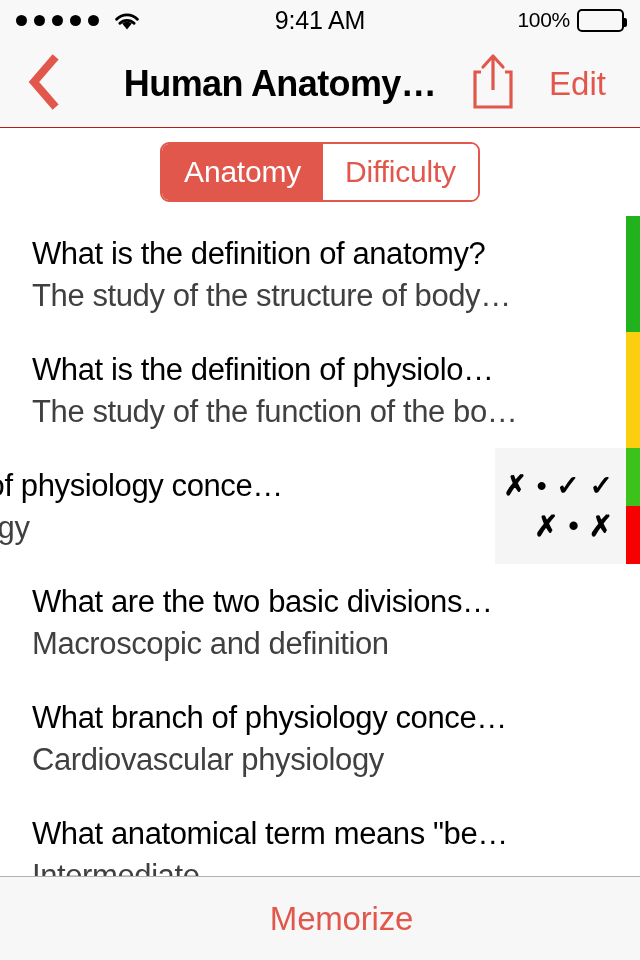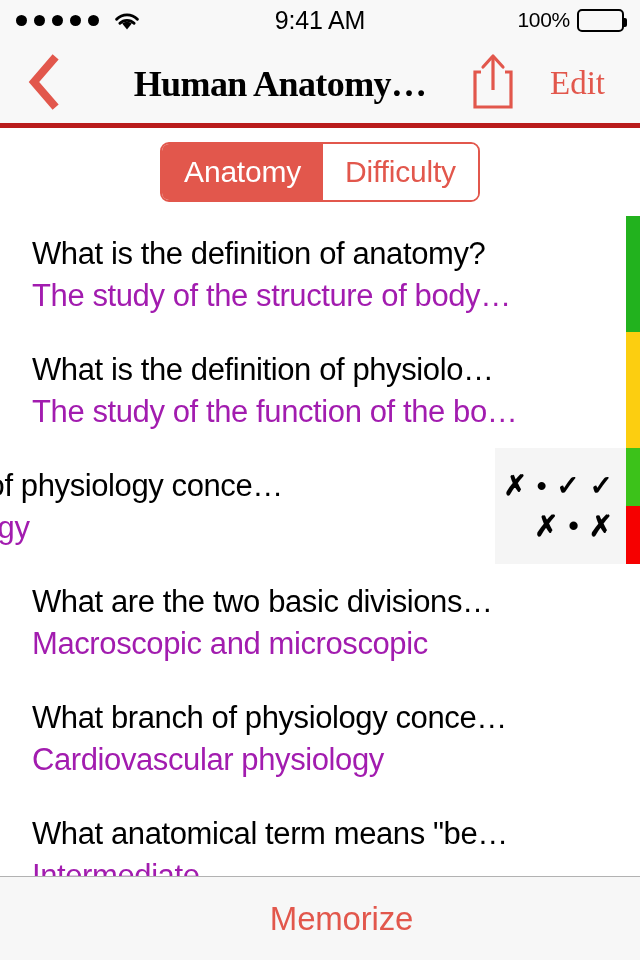--- a/index.html
+++ b/index.html
@@ -99,23 +99,22 @@
     border-radius: 0 2px 2px 0;
   }
 
   
   .nav-bar {
     position: absolute;
     top: 40px; left: 0;
     width: 640px;
     height: 88px;
     background: #f8f8f8;
-    border-bottom: 5px solid #b91c1c;
-    box-sizing: border-box;
-    font-family: Liberation Serif, serif;
+    border-bottom: 1px solid #b91c1c;
+    box-sizing: border-box;
   }
   .nav-back {
     position: absolute;
     left: 8px; top: 0;
     width: 70px; height: 87px;
     display: flex;
     align-items: center;
     justify-content: center;
     cursor: pointer;
   }
@@ -230,21 +229,21 @@
   .q {
     font-size: 31px;
     font-weight: normal;
     color: #000;
     letter-spacing: -0.4px;
     white-space: nowrap;
     line-height: 40px;
   }
   .a {
     font-size: 31px;
-    color: #a21caf;
+    color: #404040;
     letter-spacing: -0.4px;
     white-space: nowrap;
     line-height: 40px;
     margin-top: 2px;
   }
   .marker {
     position: absolute;
     right: 0; top: 0;
     width: 14px;
     height: 116px;
@@ -398,21 +397,21 @@
       <div class="marker">
         <span style="height:50%;background:#3cc21a"></span>
         <span style="height:50%;background:#f60000"></span>
       </div>
     </div>
 
     <div class="row">
       <div class="row-sep"></div>
       <div class="row-content">
         <div class="q">What are the two basic divisions…</div>
-        <div class="a">Macroscopic and microscopic</div>
+        <div class="a">Macroscopic and definition</div>
       </div>
     </div>
 
     <div class="row">
       <div class="row-sep"></div>
       <div class="row-content">
         <div class="q">What branch of physiology conce…</div>
         <div class="a">Cardiovascular physiology</div>
       </div>
     </div>

